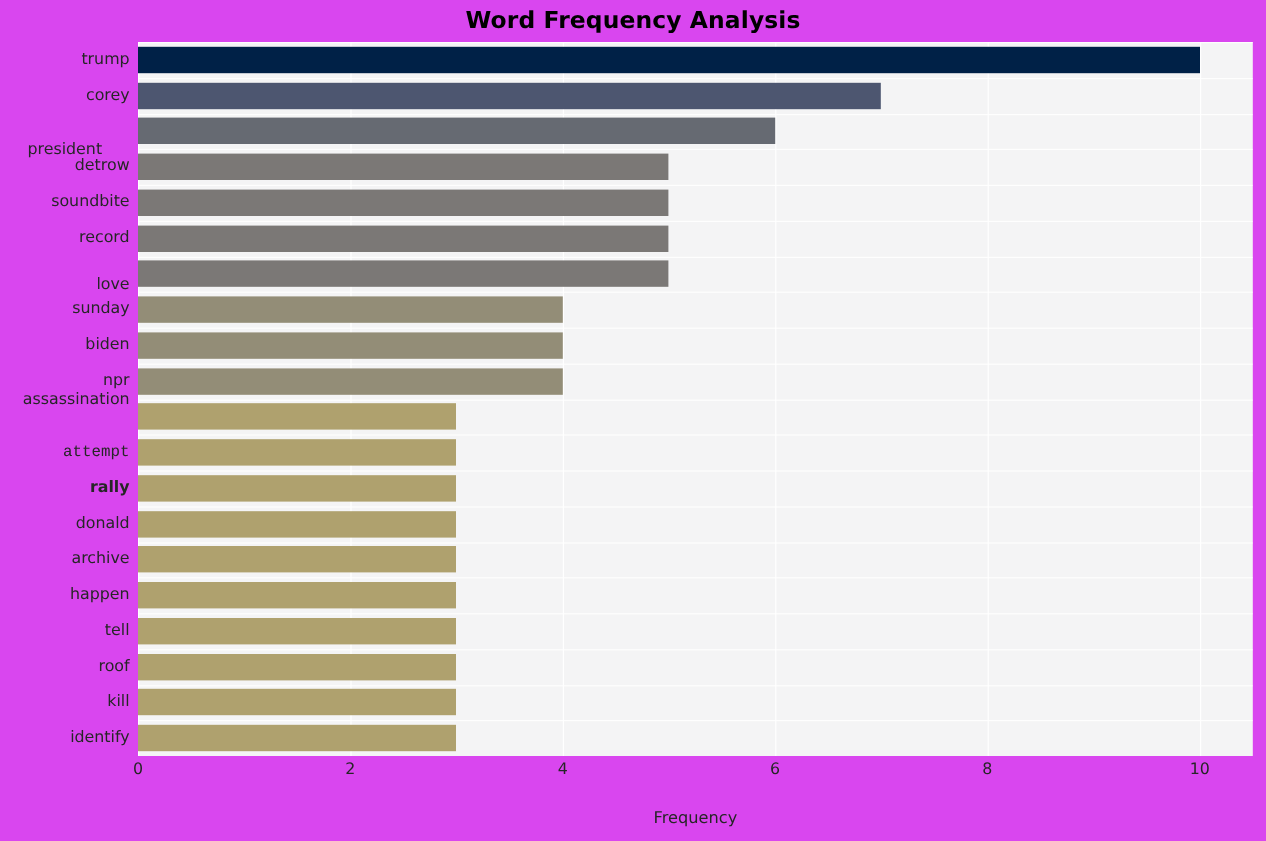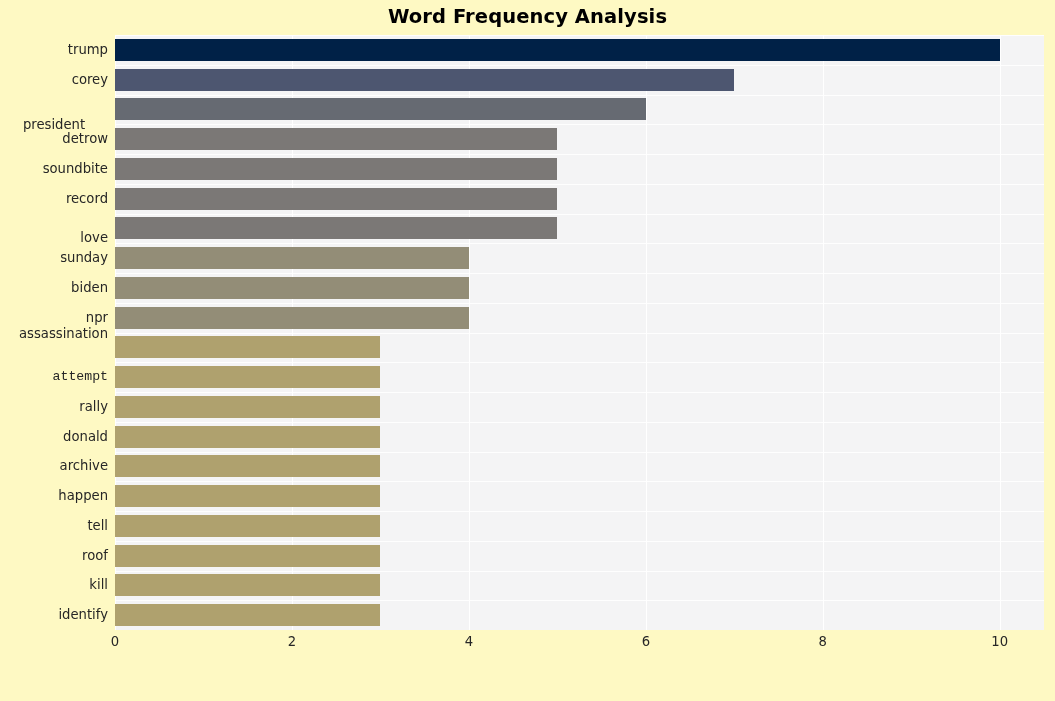--- a/index.html
+++ b/index.html
@@ -107,21 +107,21 @@
     top: 674px;
     width: 929px;
     text-align: center;
     font-size: 13.5px;
     color: #262626;
   }
 </style>
 </head>
 <body>
 
-<div id="figure" style="background: #fef9c3;">
+<div id="figure" style="background: #d946ef;">
 
   <div id="chart-title" style="color: rgb(0, 0, 0);">Word Frequency Analysis</div>
 
   <div id="plot-area" style="background: rgb(244, 244, 245);">
     <div id="grid-v-layer">
         <div class="vgrid" style="left: 0px; background: rgb(255, 255, 255);"></div>
         <div class="vgrid" style="left: 176.952px; background: rgb(255, 255, 255);"></div>
         <div class="vgrid" style="left: 353.905px; background: rgb(255, 255, 255);"></div>
         <div class="vgrid" style="left: 530.857px; background: rgb(255, 255, 255);"></div>
         <div class="vgrid" style="left: 707.81px; background: rgb(255, 255, 255);"></div>
@@ -179,33 +179,34 @@
       <div class="ytick" style="top: 83px; color: rgb(38, 38, 38); text-align: center;">president</div>
       <div class="ytick" style="top: 97.125px; color: rgb(38, 38, 38);">detrow</div>
       <div class="ytick" style="top: 126.875px; color: rgb(38, 38, 38);">soundbite</div>
       <div class="ytick" style="top: 156.625px; color: rgb(38, 38, 38); margin-left: 48px;">record</div>
       <div class="ytick" style="top: 196px; color: rgb(38, 38, 38); margin-left: 11px;">love</div>
       <div class="ytick" style="top: 216.125px; color: rgb(38, 38, 38);">sunday</div>
       <div class="ytick" style="top: 245.875px; color: rgb(38, 38, 38);">biden</div>
       <div class="ytick" style="top: 275.625px; color: rgb(38, 38, 38);">npr</div>
       <div class="ytick" style="top: 292px; color: rgb(38, 38, 38);">assassination</div>
       <div class="ytick" style="top: 335.125px; color: rgb(38, 38, 38); font-family: Liberation Mono, monospace;">attempt</div>
-      <div class="ytick" style="top: 364.875px; color: rgb(38, 38, 38);">rally</div>
+      <div class="ytick" style="top: 364.875px; color: rgb(38, 38, 38); font-weight: bold;">rally</div>
       <div class="ytick" style="top: 394.625px; color: rgb(38, 38, 38);">donald</div>
       <div class="ytick" style="top: 424.375px; color: rgb(38, 38, 38);">archive</div>
       <div class="ytick" style="top: 454.125px; color: rgb(38, 38, 38);">happen</div>
       <div class="ytick" style="top: 483.875px; color: rgb(38, 38, 38);">tell</div>
       <div class="ytick" style="top: 513.625px; color: rgb(38, 38, 38);">roof</div>
       <div class="ytick" style="top: 543.375px; color: rgb(38, 38, 38);">kill</div>
       <div class="ytick" style="top: 573.125px; color: rgb(38, 38, 38);">identify</div>
     </div>
 
   <div id="xtick-layer">
       <div class="xtick" style="left: 0px; color: rgb(38, 38, 38);">0</div>
       <div class="xtick" style="left: 176.952px; color: rgb(38, 38, 38);">2</div>
       <div class="xtick" style="left: 353.905px; color: rgb(38, 38, 38);">4</div>
       <div class="xtick" style="left: 530.857px; color: rgb(38, 38, 38);">6</div>
       <div class="xtick" style="left: 707.81px; color: rgb(38, 38, 38);">8</div>
       <div class="xtick" style="left: 884.762px; color: rgb(38, 38, 38);">10</div>
     </div>
 
+  <div id="xlabel" style="color: rgb(38, 38, 38);">Frequency</div>
 
 </div>
 
 </body></html>

